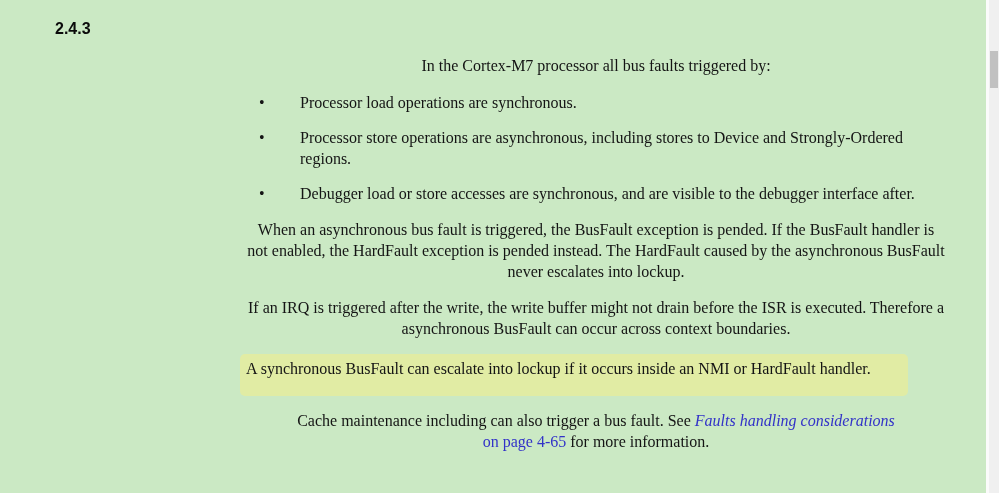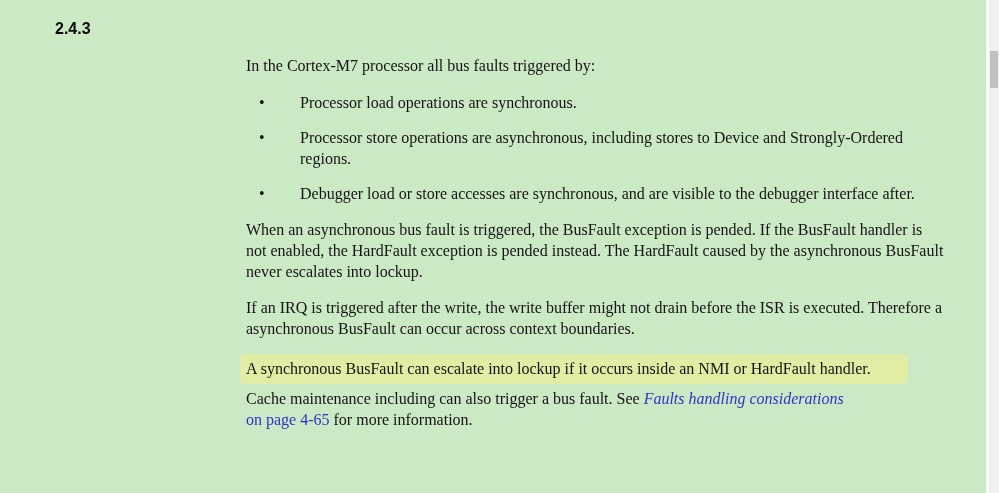--- a/index.html
+++ b/index.html
@@ -25,32 +25,32 @@
   .hnum   { position: absolute; left: 55px;  top: 0; white-space: nowrap; }
   .htitle { position: absolute; left: 127px; top: 0; white-space: nowrap; }
   
   .content {
     position: absolute;
     left: 246px; top: 55px;
     width: 700px;
     font-size: 16px;
     line-height: 21px;
   }
-  .content p { margin: 0 0 15px 0; }
+  .content p { margin: 0 0 15px 0; text-align: center; }
   .intro { margin-bottom: 16px !important; }
   ul.bullets { list-style: none; margin: 0 0 15px 0; padding: 0; }
   ul.bullets li { position: relative; padding-left: 54px; margin-bottom: 14px; }
   ul.bullets li:last-child { margin-bottom: 0; }
   .bullet { position: absolute; left: 13px; top: 0; }
   
   .highlight {
     box-sizing: border-box;
     width: 668px;
-    margin: 0 0 4px -6px;
-    padding: 4px 8px 5px 6px;
+    margin: 0 0 14px -6px;
+    padding: 4px 8px 17px 6px;
     background: #e1eca4;
     border-radius: 5px;
   }
   
   .link, .link em, .link span { color: #3232c8; }
   .link em { font-style: italic; font-weight: normal; }
   .closing { margin-bottom: 0 !important; }
   
   .scroll-gutter {
     position: absolute;

